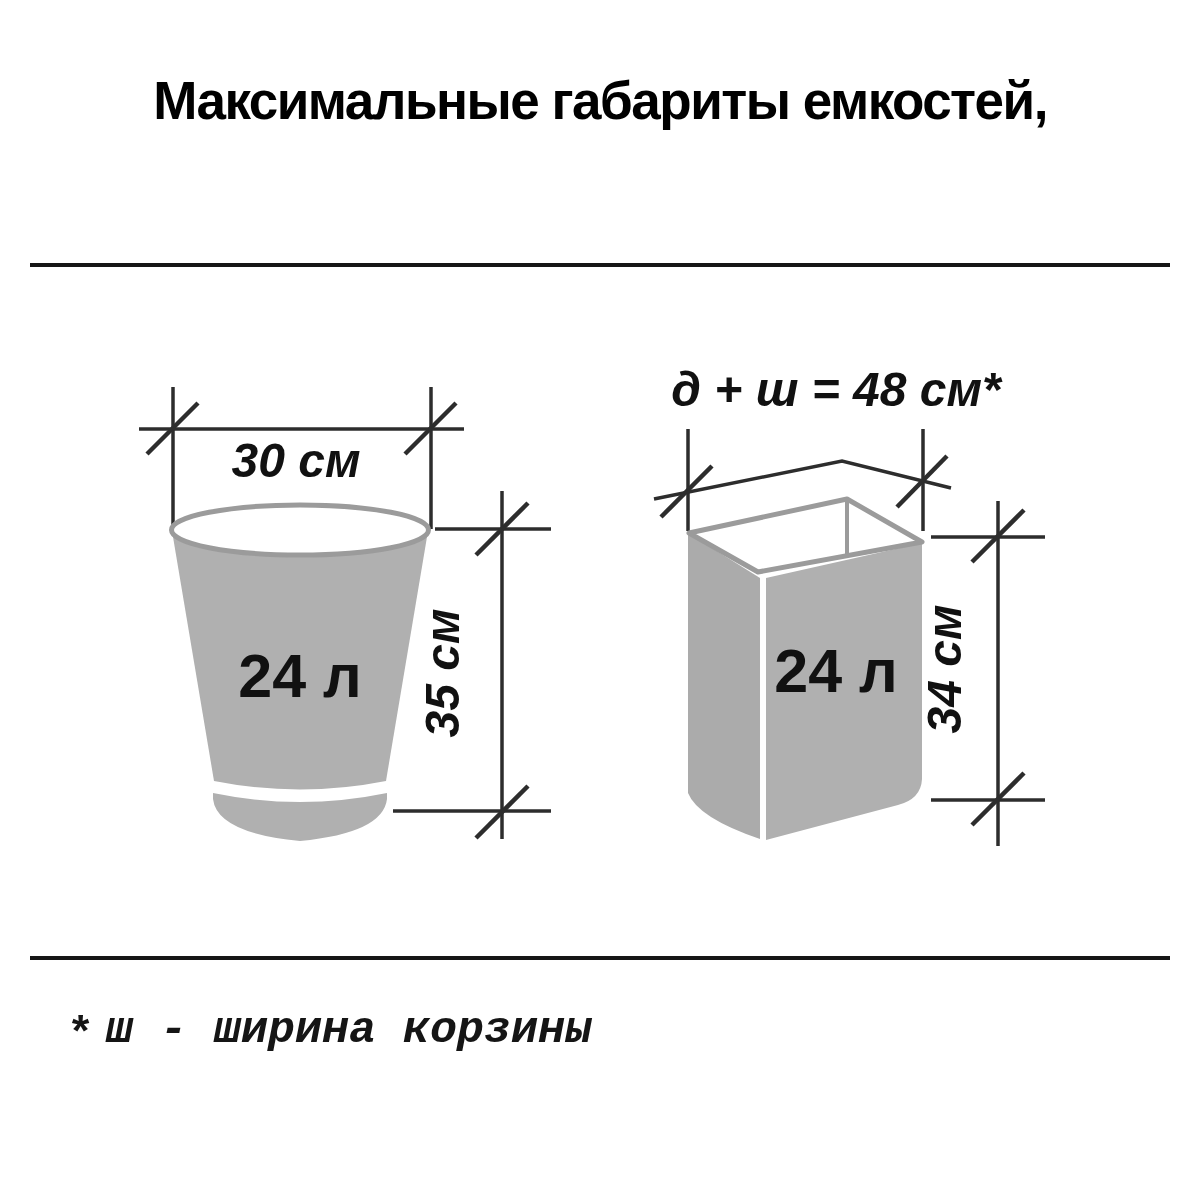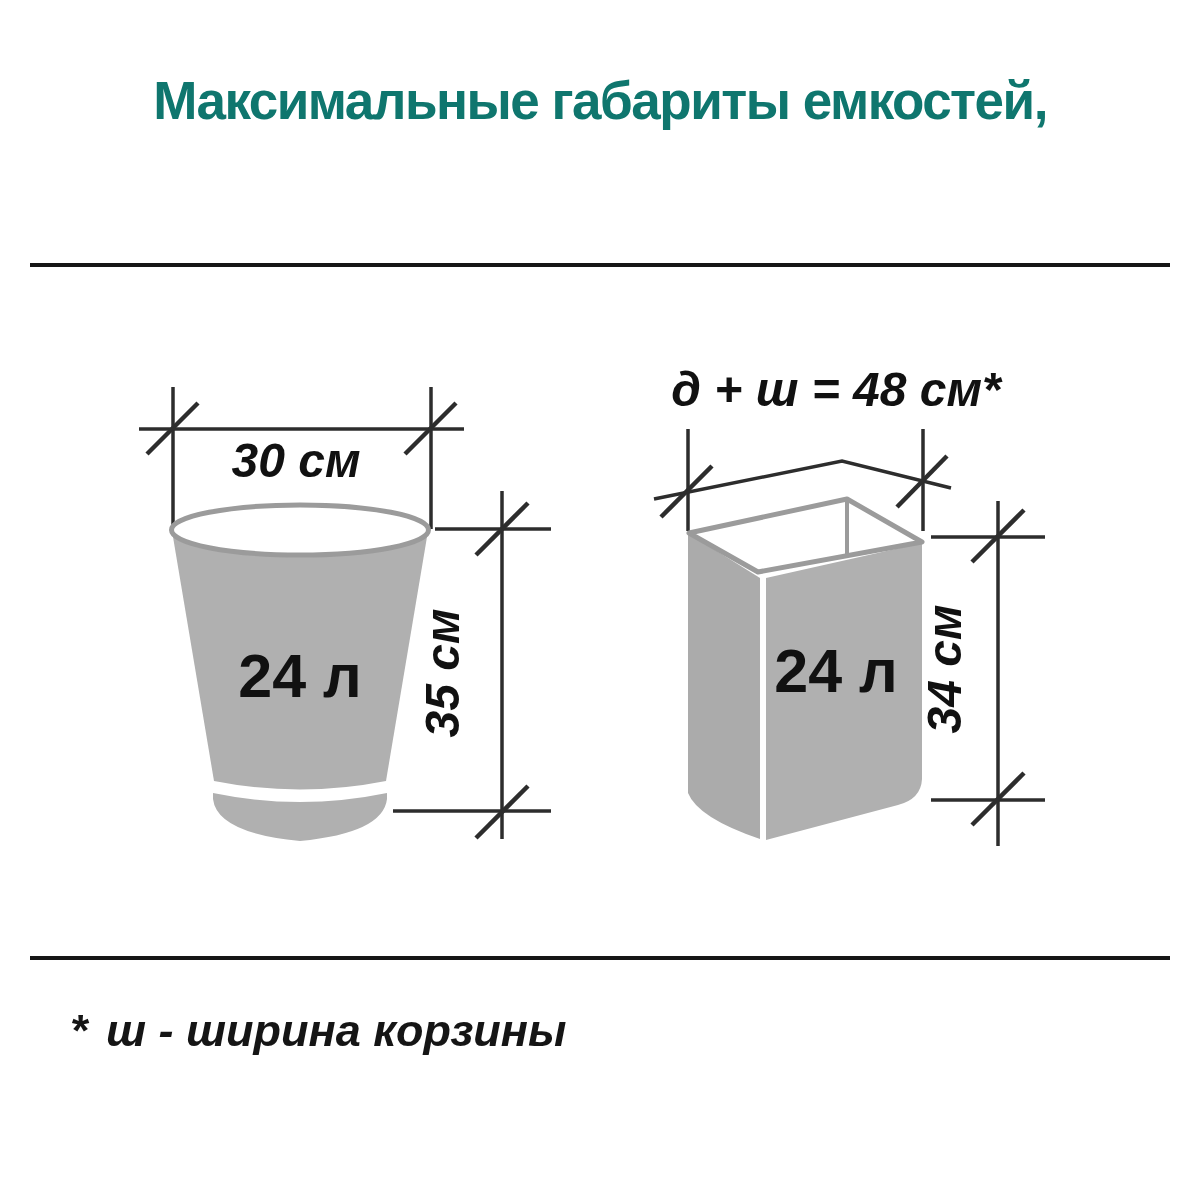--- a/index.html
+++ b/index.html
@@ -2,42 +2,42 @@
 <html><head>
 <meta charset="utf-8">
 <style>
   html,body{margin:0;padding:0;background:#ffffff;}
   .canvas{
     position:relative;width:1200px;height:1200px;background:#fff;overflow:hidden;
     font-family:"Liberation Sans",sans-serif;color:#151515;
   }
   .title{
     position:absolute;top:64px;left:0;width:100%;text-align:center;
-    font-weight:bold;font-size:53px;line-height:73px;letter-spacing:-1.5px;color:#0f766e;
+    font-weight:bold;font-size:53px;line-height:73px;letter-spacing:-1.5px;color:#000000;
   }
   .rule{position:absolute;left:30px;right:30px;height:4px;background:#161616;}
   .rule-top{top:263px;}
   .rule-bottom{top:956px;}
   .diagram-svg{position:absolute;top:0;left:0;}
   .dimline{stroke:#2d2d2d;stroke-width:3.5;fill:none;}
   .slash{stroke:#2d2d2d;stroke-width:4.5;fill:none;}
   .dimlabel{
     font-family:"Liberation Sans",sans-serif;font-weight:bold;font-style:italic;
     font-size:48px;fill:#111111;
   }
   .vollabel{
     font-family:"Liberation Sans",sans-serif;font-weight:bold;
     font-size:61px;fill:#111111;
   }
   .footnote{
     position:absolute;left:70px;top:1002px;display:flex;align-items:flex-start;
     font-weight:bold;font-style:italic;font-size:45px;line-height:57px;color:#151515;
   }
   .footnote .marker{width:36px;flex:0 0 auto;}
-  .footnote .fn-line{white-space:pre;}
+  .footnote .fn-line{white-space:pre;font-family:Liberation Mono, monospace;}
 </style>
 </head>
 <body>
 
 <div class="canvas">
 
   <div class="title">
     <div>Максимальные габариты емкостей,</div>
   </div>
 

